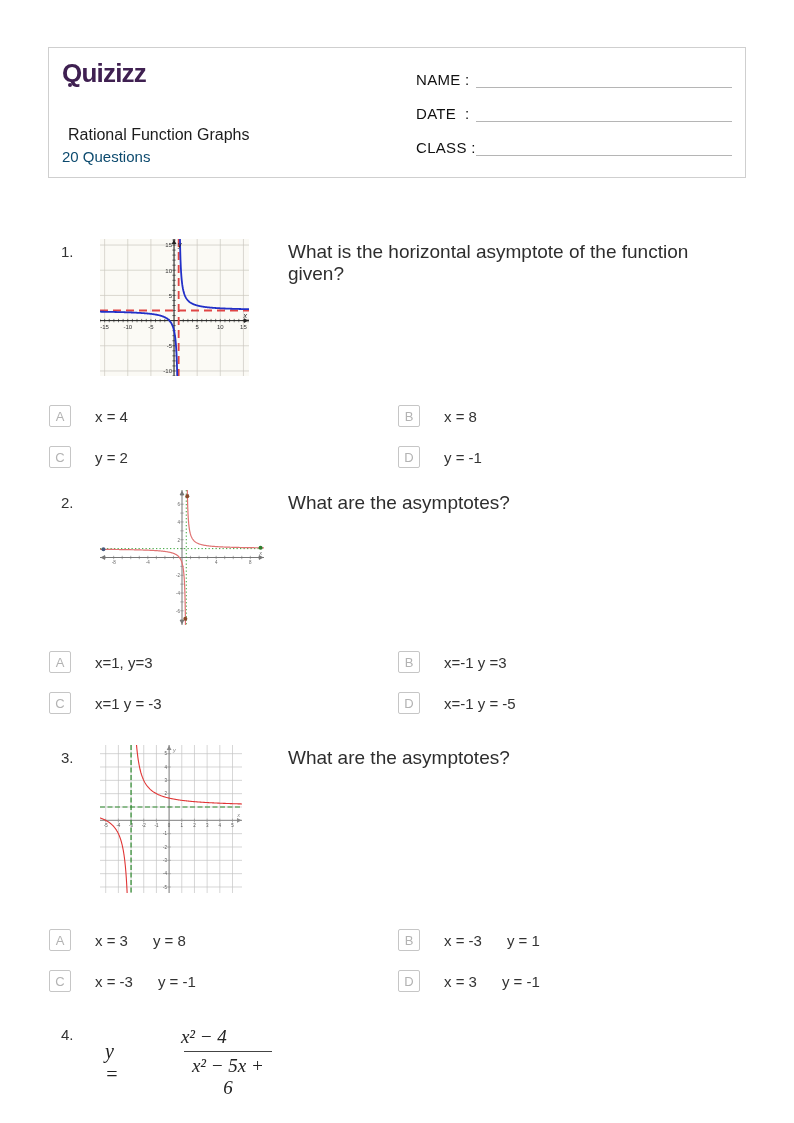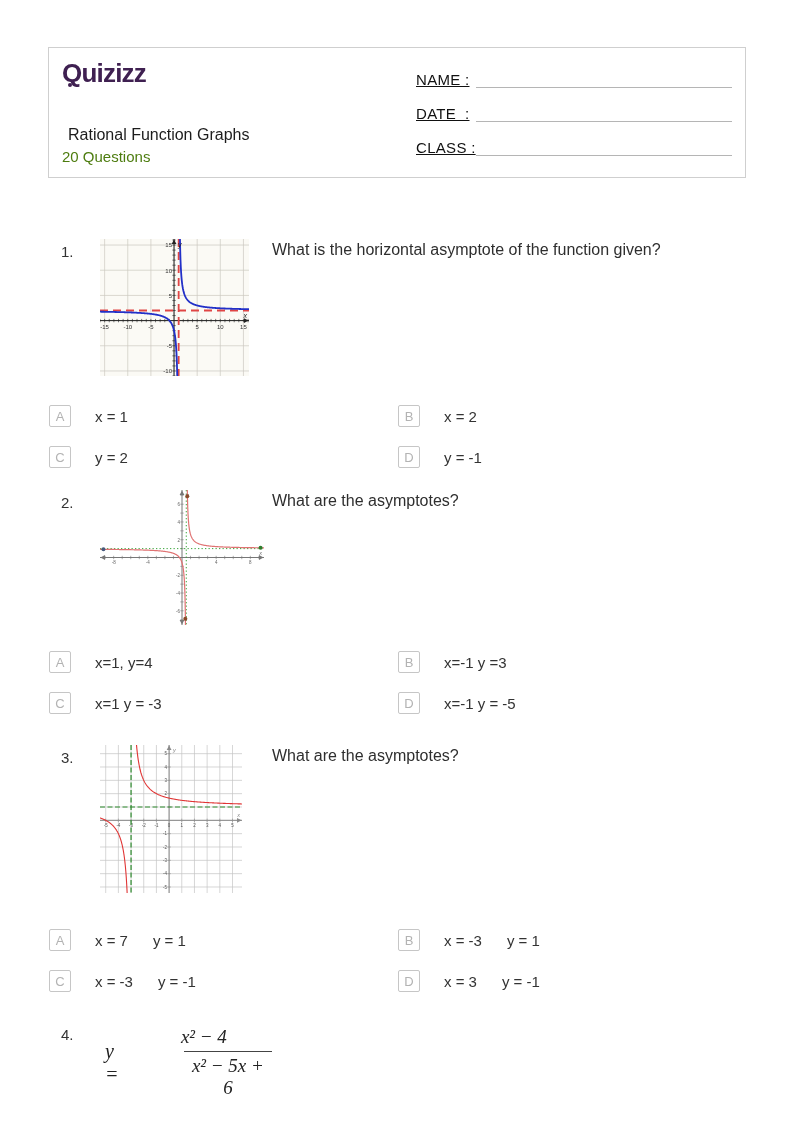--- a/index.html
+++ b/index.html
@@ -9,31 +9,31 @@
   .content { padding:0 48px; }
 
   
   .header-box { margin-top:47px; height:131px; border:1px solid #cfcfcf;
     display:flex; justify-content:space-between; padding:12px 13px 12px 13px; }
   .header-left { display:flex; flex-direction:column; justify-content:space-between; }
   .logo { font-size:26px; font-weight:700; color:#3f2051; letter-spacing:-0.8px; position:relative; line-height:1; }
   .logo::after { content:""; position:absolute; left:6px; bottom:-1px; width:4px; height:4px;
     background:#3f2051; border-radius:50%; }
   .title { font-size:16px; color:#1c1c1c;margin-left:6px; }
-  .subtitle { font-size:15px; color:#4d7c0f; margin-top:4px; }
+  .subtitle { font-size:15px; color:#0c4a6e; margin-top:4px; }
   .header-fields { width:316px; display:flex; flex-direction:column; gap:12px; padding-top:6px; }
   .field { display:flex; align-items:flex-end; height:22px; }
-  .field-label { font-size:15px; color:#111; width:60px; letter-spacing:0.3px; white-space:pre;text-decoration:underline; }
+  .field-label { font-size:15px; color:#111; width:60px; letter-spacing:0.3px; white-space:pre; }
   .field-line { flex:1; border-bottom:1px solid #b5b5b5; height:18px; }
 
   
   .q-head { display:flex; }
   .q-num { width:52px; padding-left:13px; padding-top:4px; font-size:15px; color:#333; flex:none; }
   .q-media { width:172px; flex:none; }
-  .q-text { font-size:16px; color:#2e2e2e; padding-top:2px; }
+  .q-text { font-size:19px; color:#2e2e2e; padding-top:2px;margin-left:16px; }
   .q-answers { display:grid; grid-template-columns:349px 1fr; row-gap:19px; padding-left:1px; }
   .answer { display:flex; align-items:center; }
   .badge { width:22px; height:22px; border:1px solid #c6c6c6; border-radius:2px; color:#b3b3b3;
     font-size:13px; display:flex; align-items:center; justify-content:center; flex:none; margin-right:24px; }
   .answer-text { font-size:15px; color:#333; white-space:pre; }
 
   .q1 { margin-top:61px; } .q1 .q-answers { margin-top:25px; }
   .q2 { margin-top:22px; } .q2 .q-answers { margin-top:22px; }
   .q3 { margin-top:31px; } .q3 .q-answers { margin-top:32px; }
   .q4 { margin-top:30px; } .q4 .q-answers { margin-top:33px; }
@@ -178,25 +178,25 @@
                 <path d="M74.03726708074534 0.5L76.43726708074534 5L71.63726708074533 5Z" fill="#222"></path>
                 <text x="147" y="78.59558823529412" font-size="7" font-style="italic" fill="#222" text-anchor="end">x</text>
                 <text x="78.03726708074534" y="8" font-size="7" font-style="italic" fill="#222">y</text>
               </svg></div>
         </div>
         <div class="q-text">What is the horizontal asymptote of the function given?</div>
       </div>
       <div class="q-answers">
         <div class="answer">
           <span class="badge">A</span>
-          <span class="answer-text">x = 1</span>
+          <span class="answer-text">x = 4</span>
         </div>
         <div class="answer">
           <span class="badge">B</span>
-          <span class="answer-text">x = 2</span>
+          <span class="answer-text">x = 8</span>
         </div>
         <div class="answer">
           <span class="badge">C</span>
           <span class="answer-text">y = 2</span>
         </div>
         <div class="answer">
           <span class="badge">D</span>
           <span class="answer-text">y = -1</span>
         </div>
       </div>
@@ -265,21 +265,21 @@
                 <circle cx="160.58333333333331" cy="57.819078947368425" r="2" fill="#2e7d2e"></circle>
                 <circle cx="87.29583333333332" cy="6.2171052631578885" r="2" fill="#8a4a2a"></circle>
                 <circle cx="85.33125000000001" cy="128.7828947368421" r="2" fill="#8a4a2a"></circle>
               </svg></div>
         </div>
         <div class="q-text">What are the asymptotes?</div>
       </div>
       <div class="q-answers">
         <div class="answer">
           <span class="badge">A</span>
-          <span class="answer-text">x=1, y=4</span>
+          <span class="answer-text">x=1, y=3</span>
         </div>
         <div class="answer">
           <span class="badge">B</span>
           <span class="answer-text">x=-1 y =3</span>
         </div>
         <div class="answer">
           <span class="badge">C</span>
           <span class="answer-text">x=1 y = -3</span>
         </div>
         <div class="answer">
@@ -366,21 +366,21 @@
                 <path d="M69.09821428571429 0.5L71.4982142857143 5L66.69821428571429 5Z" fill="#8a8a8a"></path>
                 <text x="140" y="72.33333333333334" font-size="5.5" font-style="italic" fill="#8a8a8a" text-anchor="end">x</text>
                 <text x="73.09821428571429" y="6.5" font-size="5.5" font-style="italic" fill="#8a8a8a">y</text>
               </svg></div>
         </div>
         <div class="q-text">What are the asymptotes?</div>
       </div>
       <div class="q-answers">
         <div class="answer">
           <span class="badge">A</span>
-          <span class="answer-text">x = 7      y = 1</span>
+          <span class="answer-text">x = 3      y = 8</span>
         </div>
         <div class="answer">
           <span class="badge">B</span>
           <span class="answer-text">x = -3      y = 1</span>
         </div>
         <div class="answer">
           <span class="badge">C</span>
           <span class="answer-text">x = -3      y = -1</span>
         </div>
         <div class="answer">

